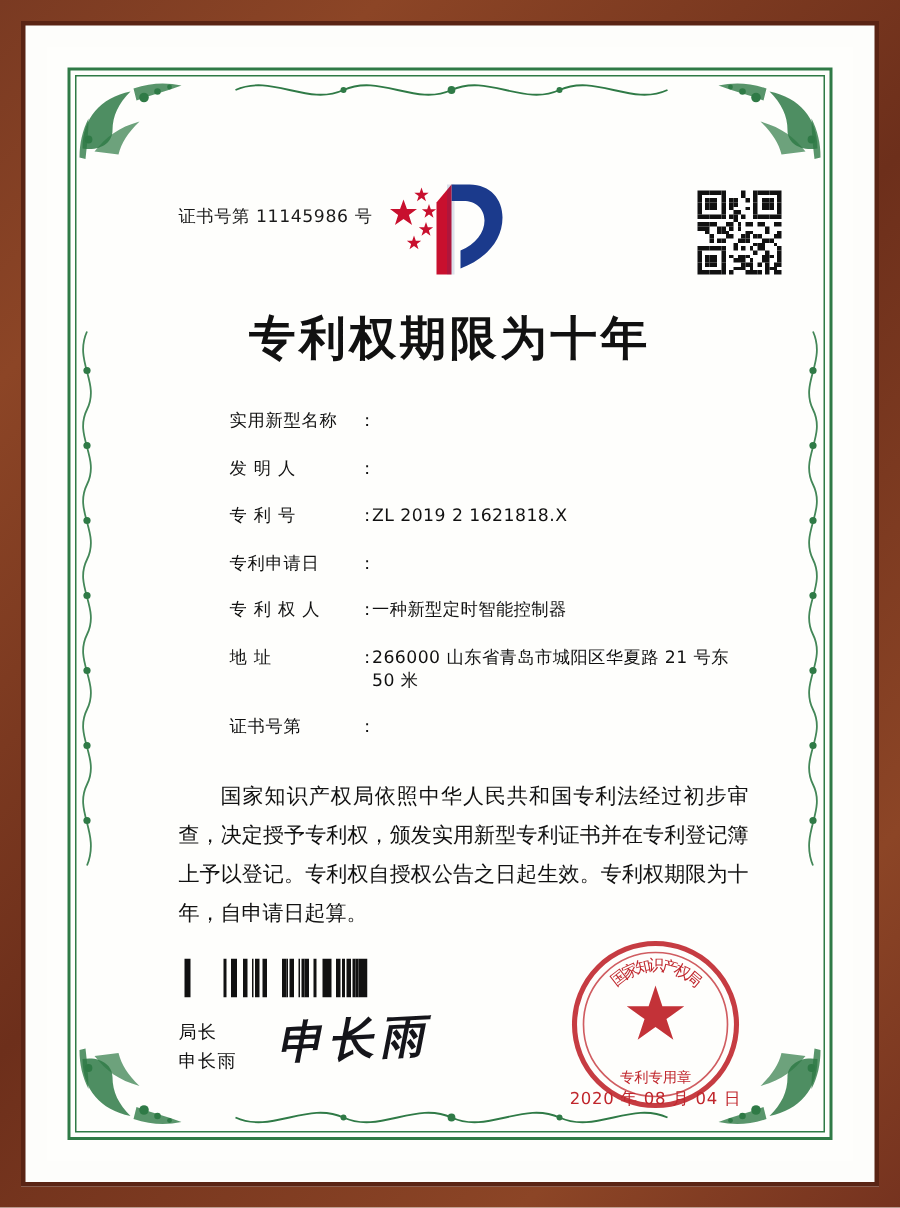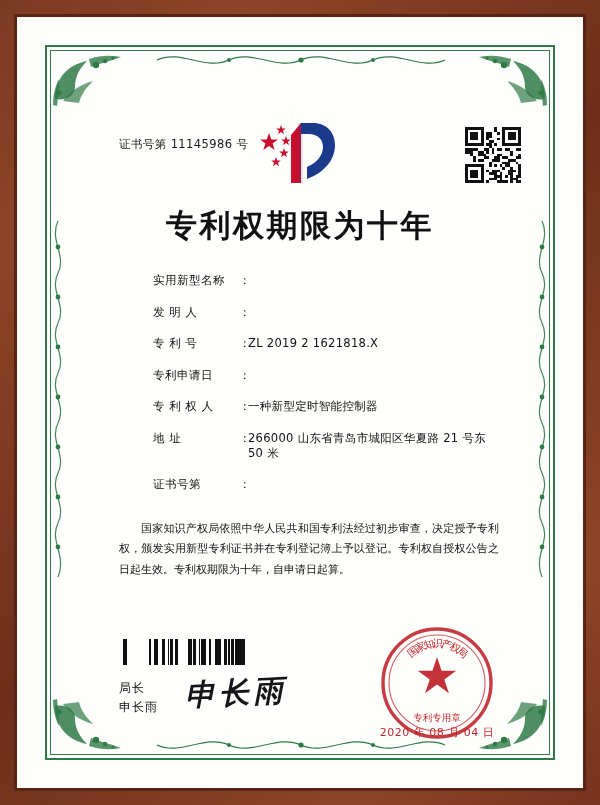--- a/index.html
+++ b/index.html
@@ -171,21 +171,21 @@
     margin-left: 28px;
     letter-spacing: 0.5px;
   }
 
   .paragraphs {
     position: absolute;
     left: 42px;
     right: 24px;
     top: 442px;
     font-family: "DejaVu Sans", "Liberation Sans", sans-serif;
-    font-size: 11px;
+    font-size: 14px;
     line-height: 1.85;
     color: #111111;
     text-align: justify;
   }
   .paragraphs p {
     margin: 0 0 2px 0;
     text-indent: 2em;
   }
 
   

